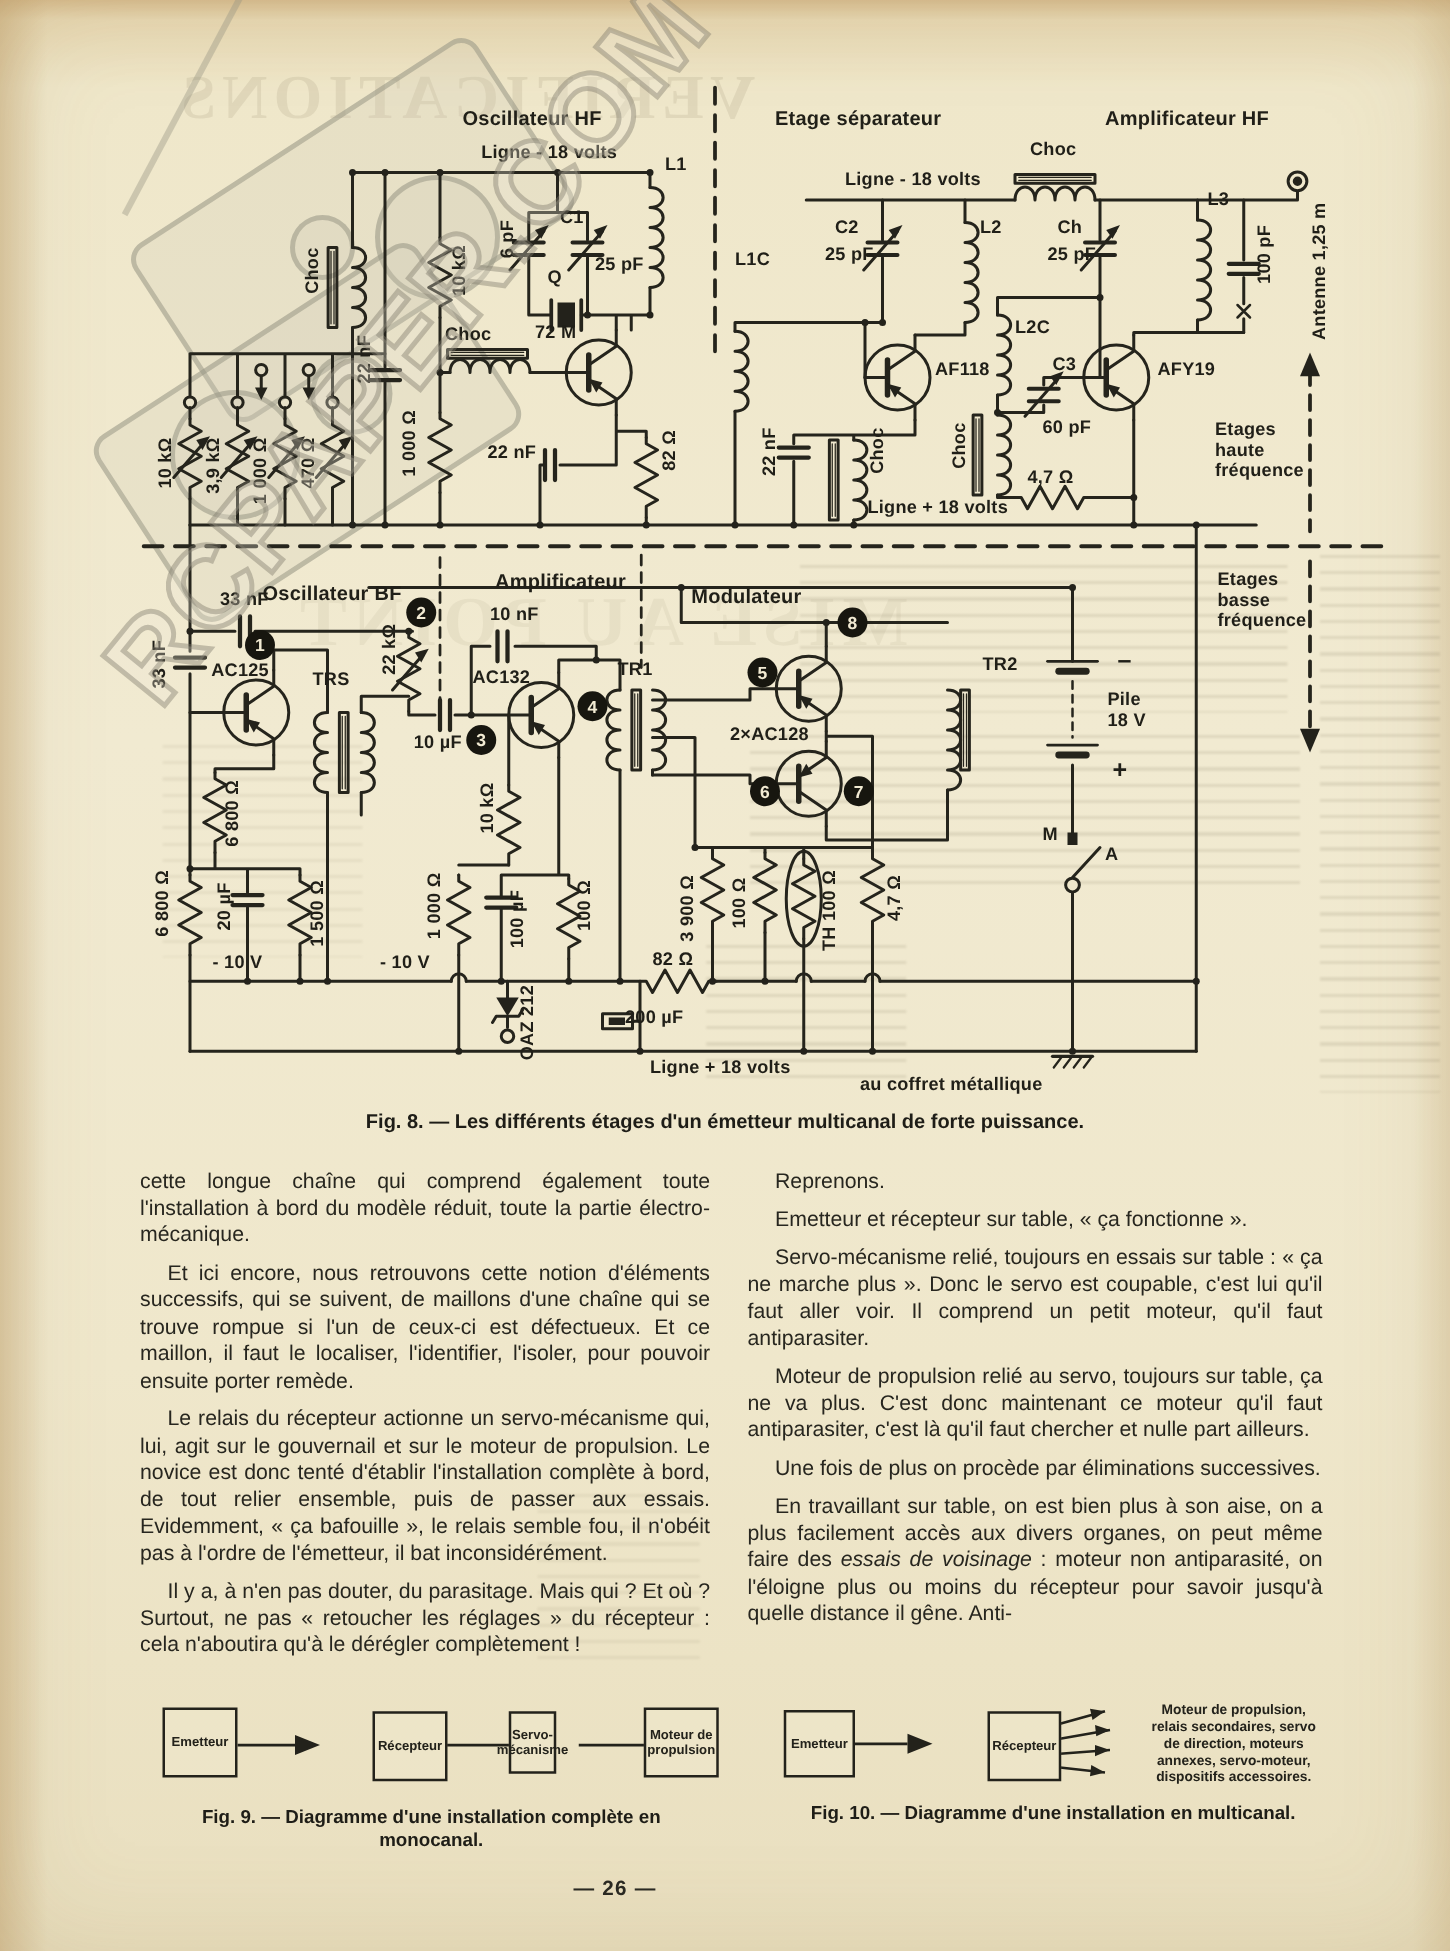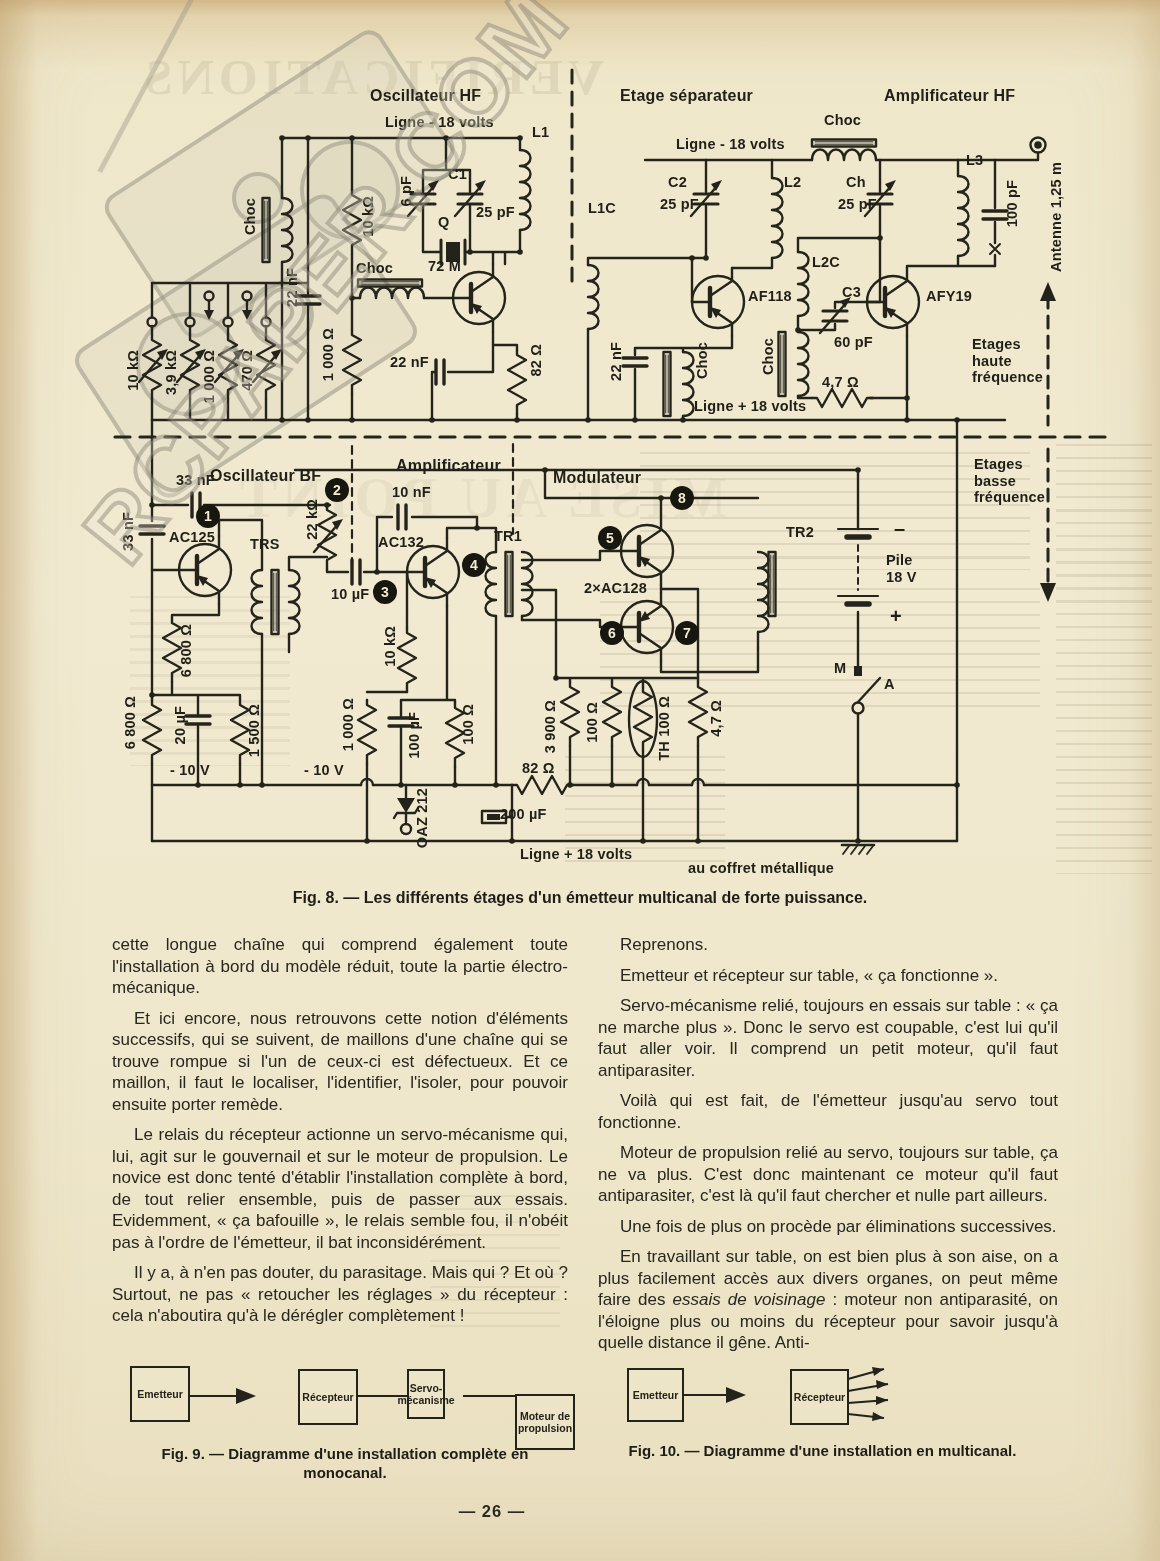--- a/index.html
+++ b/index.html
@@ -458,21 +458,20 @@
   <div class="col" style="left:112px;top:934px;width:456px;">
     <p class="par ni">cette longue chaîne qui comprend également toute l'installation à bord du modèle réduit, toute la partie électro-mécanique.</p>
     <p class="par">Et ici encore, nous retrouvons cette notion d'éléments successifs, qui se suivent, de maillons d'une chaîne qui se trouve rompue si l'un de ceux-ci est défectueux. Et ce maillon, il faut le localiser, l'identifier, l'isoler, pour pouvoir ensuite porter remède.</p>
     <p class="par">Le relais du récepteur actionne un servo-mécanisme qui, lui, agit sur le gouvernail et sur le moteur de propulsion. Le novice est donc tenté d'établir l'installation complète à bord, de tout relier ensemble, puis de passer aux essais. Evidemment, « ça bafouille », le relais semble fou, il n'obéit pas à l'ordre de l'émetteur, il bat inconsidérément.</p>
     <p class="par">Il y a, à n'en pas douter, du parasitage. Mais qui ? Et où ? Surtout, ne pas « retoucher les réglages » du récepteur : cela n'aboutira qu'à le dérégler complètement !</p>
   </div>
   <div class="col" style="left:598px;top:934px;width:460px;">
     <p class="par">Reprenons.</p>
     <p class="par">Emetteur et récepteur sur table, « ça fonctionne ».</p>
     <p class="par">Servo-mécanisme relié, toujours en essais sur table : « ça ne marche plus ». Donc le servo est coupable, c'est lui qu'il faut aller voir. Il comprend un petit moteur, qu'il faut antiparasiter.</p>
-    <p class="par">Voilà qui est fait, de l'émetteur jusqu'au servo tout fonctionne.</p>
     <p class="par">Moteur de propulsion relié au servo, toujours sur table, ça ne va plus. C'est donc maintenant ce moteur qu'il faut antiparasiter, c'est là qu'il faut chercher et nulle part ailleurs.</p>
     <p class="par">Une fois de plus on procède par éliminations successives.</p>
     <p class="par"><span>En travaillant sur table, on est bien plus à son aise, on a plus facilement accès aux divers organes, on peut même faire des </span><i>essais de voisinage</i><span> : moteur non antiparasité, on l'éloigne plus ou moins du récepteur pour savoir jusqu'à quelle distance il gêne. Anti-</span></p>
   </div>
 
   <svg style="left:0;top:1355px;" width="1160" height="120" viewBox="0 0 1160 120">
     <g stroke="#23221b" stroke-width="2.2" fill="none">
       <path d="M190 41 H236"></path>
         <polygon points="236,33 236,49 256,41" fill="#23221b" stroke="none"></polygon>
       <path d="M356 41 H408 M463 41 H516"></path>
@@ -482,23 +481,24 @@
       <polygon points="884,14 872,12 874,21" fill="#23221b" stroke="none"></polygon>
       <polygon points="888,29 876,25 877,34" fill="#23221b" stroke="none"></polygon>
       <polygon points="888,45 876,41 876,50" fill="#23221b" stroke="none"></polygon>
       <polygon points="884,63 873,57 872,66" fill="#23221b" stroke="none"></polygon>
     </g>
   </svg>
   <div class="box" style="left:130px;top:1366px;width:60px;height:56px;">Emetteur</div>
   <div class="box" style="left:298px;top:1369px;width:60px;height:56px;">Récepteur</div>
   <div class="box" style="left:407px;top:1369px;width:38px;height:50px;">Servo-
 mécanisme</div>
-  <div class="box" style="left:515px;top:1366px;width:60px;height:56px;margin-top:28px;">Moteur de
+  <div class="box" style="left:515px;top:1366px;width:60px;height:56px;">Moteur de
 propulsion</div>
   <div class="figcap" style="left:145px;top:1444px;width:400px;">Fig. 9. — Diagramme d'une installation complète en monocanal.</div>
   <div class="box" style="left:627px;top:1368px;width:57px;height:54px;">Emetteur</div>
   <div class="box" style="left:790px;top:1369px;width:59px;height:56px;">Récepteur</div>
-  <div class="figcap" style="left:605px;top:1441px;width:435px;">Fig. 10. — Diagramme d'une installation en multicanal.</div>
+  <div class="fanout">Moteur de propulsion, relais secondaires, servo de direction, moteurs annexes, servo-moteur, dispositifs accessoires.</div>
+  <div class="figcap" style="left:625px;top:1441px;width:435px;">Fig. 10. — Diagramme d'une installation en multicanal.</div>
 
   <div class="pagenum">— 26 —</div>
 
   <div class="wm">RCPAPER.COM</div>
 </div>
 
 </body></html>

